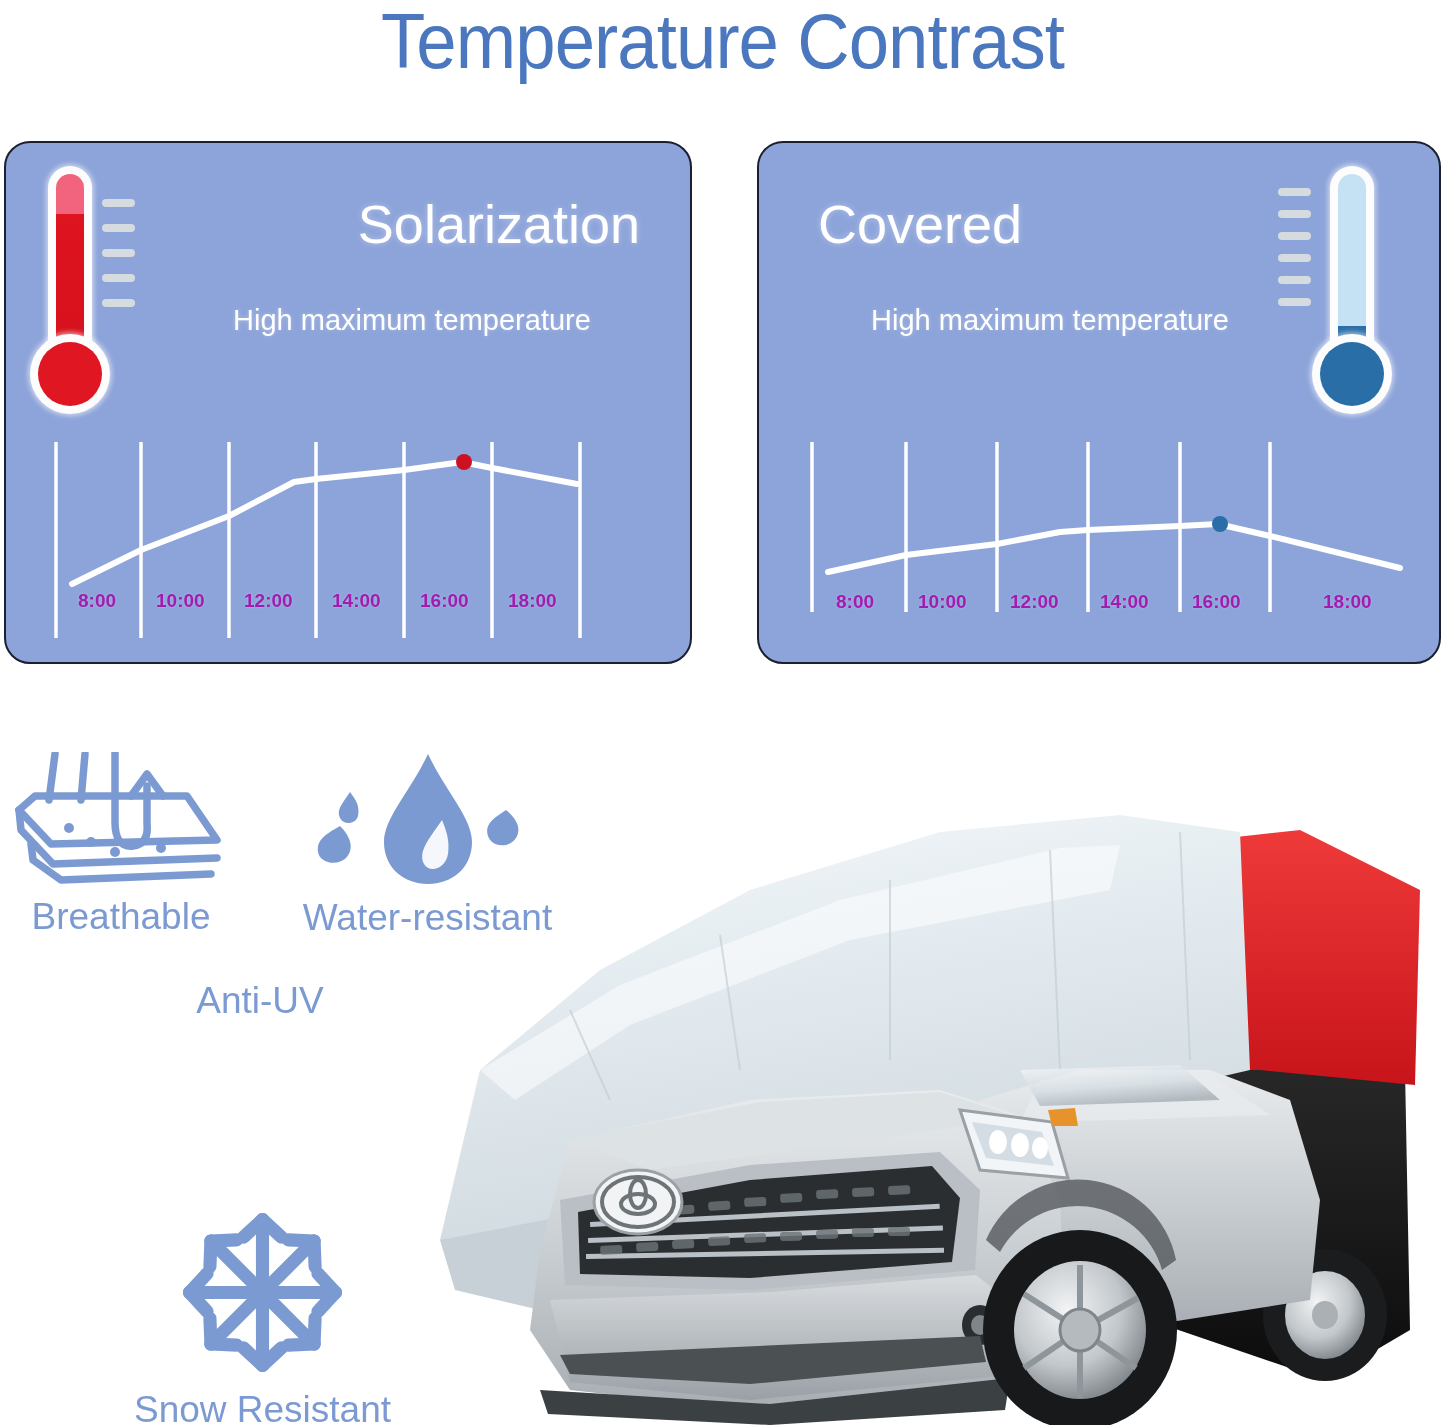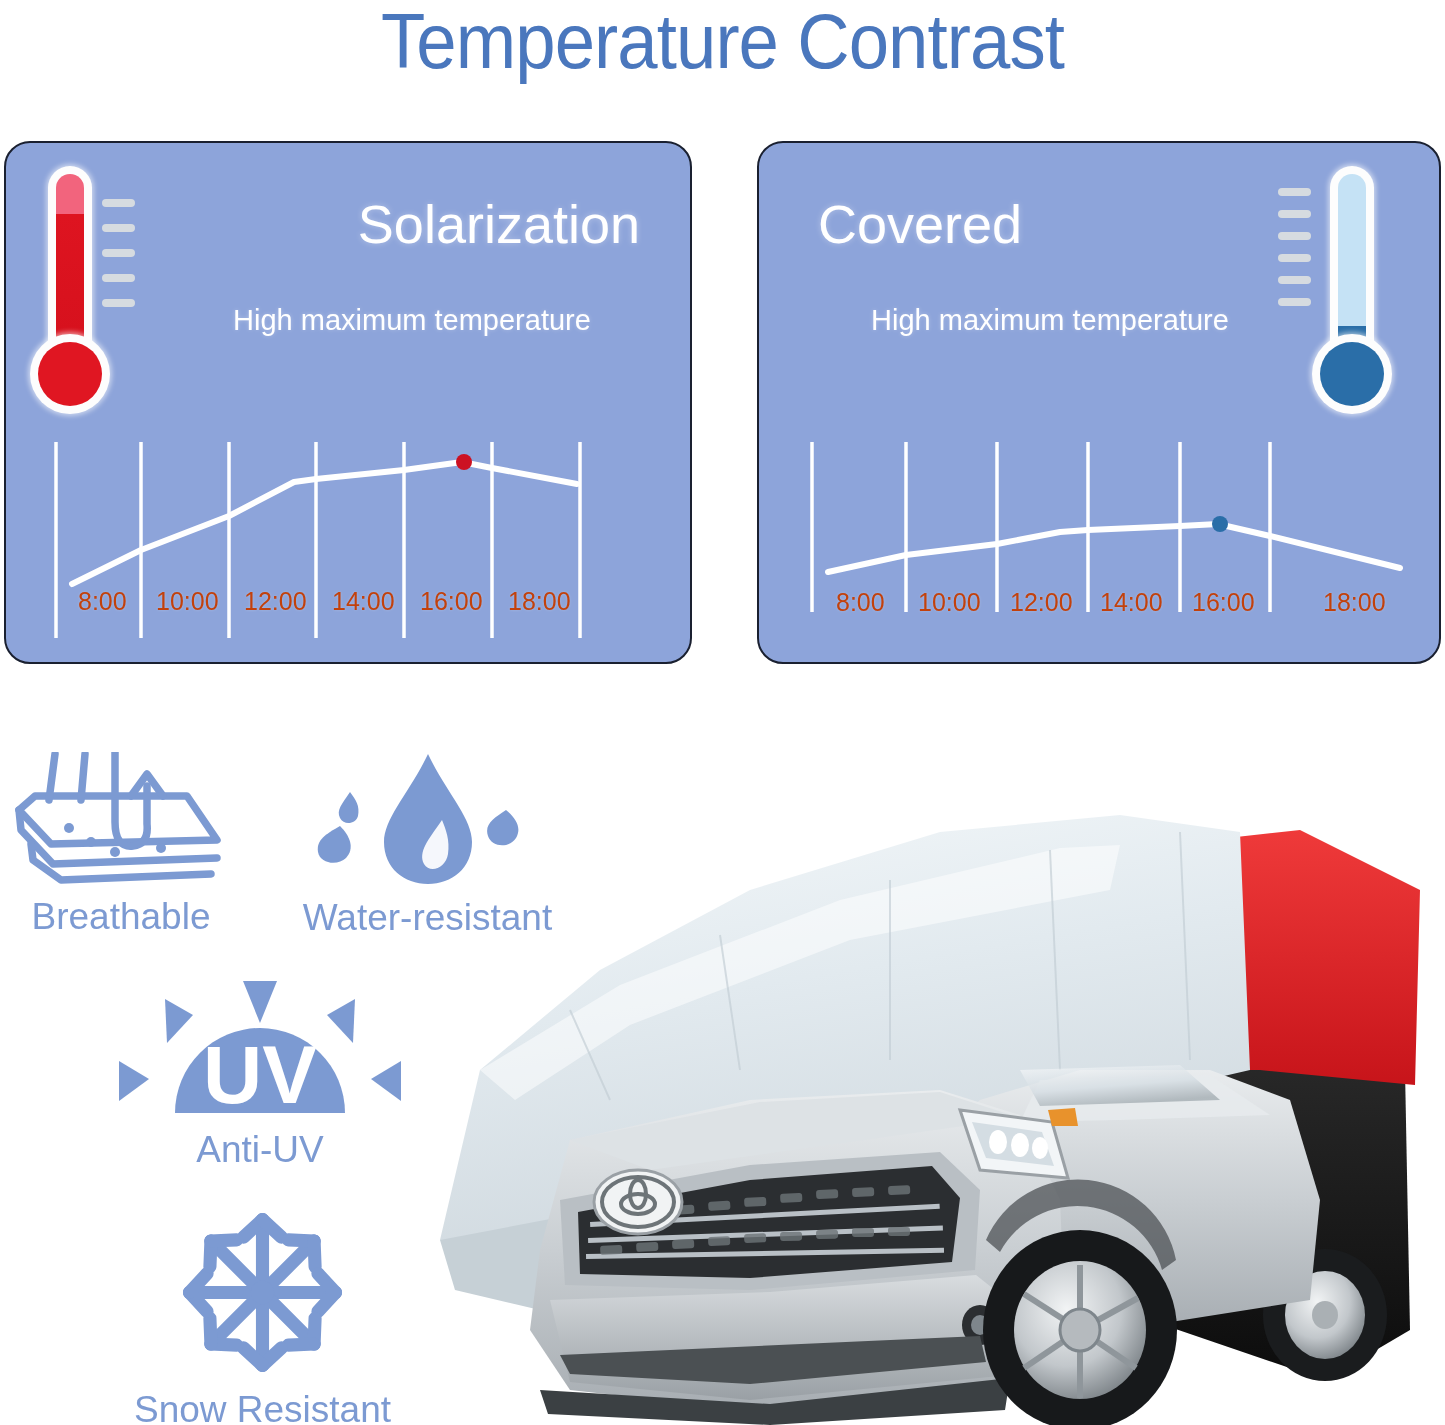--- a/index.html
+++ b/index.html
@@ -92,22 +92,22 @@
   #sub-left  {left:152px;top:300px;width:520px;}
   #sub-right {left:790px;top:300px;width:520px;}
 
   
   .chart{position:absolute;}
   #chart-left {left:44px; top:432px; width:600px;height:218px;}
   #chart-right{left:800px;top:432px; width:610px;height:218px;}
   .chart svg{display:block;width:100%;height:100%;overflow:visible;}
 
   .tick-label{
-    position:absolute;color:#c2410c;font-size:25px;line-height:26px;
-    font-weight:400;white-space:nowrap;text-shadow:0 0 3px rgba(255,255,255,.25);
+    position:absolute;color:#a21caf;font-size:19px;line-height:26px;
+    font-weight:700;white-space:nowrap;text-shadow:0 0 3px rgba(255,255,255,.25);
   }
 
   
   .feature{position:absolute;text-align:center;}
   .feature .glyph{display:block;margin:0 auto;}
   .feature .cap{
     display:block;color:#7c9ad2;font-size:37px;line-height:44px;
     white-space:nowrap;margin-top:4px;
   }
   #feat-breathable      {left:-4px;  top:752px;  width:250px;}
@@ -242,33 +242,20 @@
         <path d="M30 78 C16 86 6 92 8 104 C10 116 28 118 36 110 C45 100 40 88 30 78 Z"></path>
         <path d="M196 62 C184 70 174 76 178 88 C182 100 200 100 206 90 C212 80 206 70 196 62 Z"></path>
       </g>
       <path d="M132 72 C118 92 108 104 114 116 C120 126 136 120 138 106 C140 92 136 82 132 72 Z" fill="#ffffff" opacity="0.92"></path>
     </svg>
   </span>
   <span class="cap">Water-resistant</span>
 </div>
 
 <div class="feature" id="feat-anti-uv">
-  <span class="glyph">
-    <svg width="290" height="145" viewBox="0 0 290 145">
-      <g fill="#7c9ad2">
-        <path d="M60 138 A85 85 0 0 1 230 138 Z"></path>
-        <path d="M128 6 L162 6 L145 48 Z"></path>
-        <path d="M50 24 L78 40 L52 68 Z"></path>
-        <path d="M240 24 L212 40 L238 68 Z"></path>
-        <path d="M4 86 L34 104 L4 126 Z"></path>
-        <path d="M286 86 L256 104 L286 126 Z"></path>
-      </g>
-      <text x="145" y="128" text-anchor="middle" fill="#ffffff" font-family="Liberation Sans, sans-serif" font-size="82" font-weight="700">UV</text>
-    </svg>
-  </span>
   <span class="cap">Anti-UV</span>
 </div>
 
 <div class="feature" id="feat-snow-resistant">
   <span class="glyph">
     <svg width="175" height="175" viewBox="0 0 120 120">
       <g stroke="#7c9ad2" stroke-width="9" stroke-linecap="round" fill="none" transform="translate(60,60)">
         <g>
           <line x1="0" y1="0" x2="0" y2="-50"></line>
           <line x1="0" y1="-50" x2="-13" y2="-38"></line>

